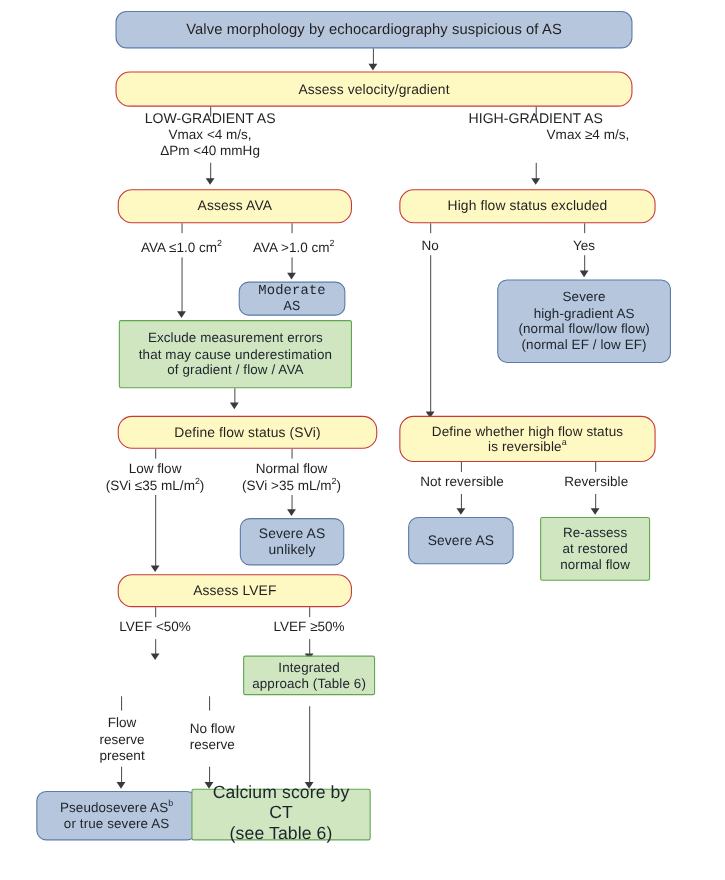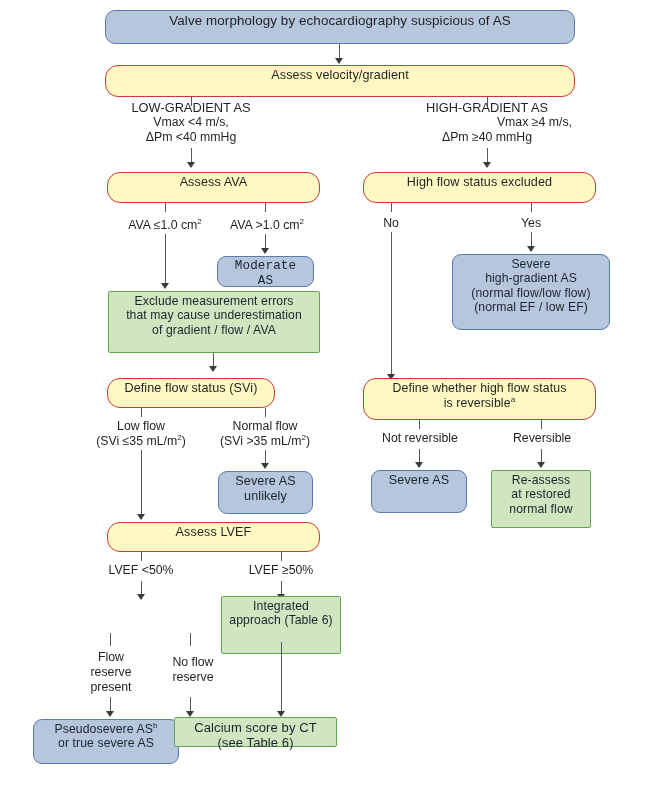--- a/index.html
+++ b/index.html
@@ -14,21 +14,21 @@
     height:800px;
     overflow:hidden;
     background:#ffffff;
   }
 
   
   .node{
     position:absolute;
     box-sizing:border-box;
     display:flex;
-    align-items:flex-start;
+    align-items:center;
     justify-content:center;
     text-align:center;
     line-height:1.18;
     font-size:12.6px;
     letter-spacing:.1px;
     padding:2px 6px;
   }
   .node .txt{display:block;width:100%;}
 
   
@@ -121,21 +121,20 @@
 
   <div class="lbl multi caps" style="left:106px; top:100px; width:170px;">
     <div>LOW-GRADIENT AS</div>
     <div style="font-size:12.3px;">Vmax &lt;4 m/s,</div>
     <div style="font-size:12.3px;">ΔPm &lt;40 mmHg</div>
   </div>
 
   <div class="lbl multi caps" style="left:402px; top:100px; width:170px;">
     <div>HIGH-GRADIENT AS</div>
     <div style="font-size:12.3px;text-align:right;">Vmax ≥4 m/s,</div>
-    <div style="font-size:12.3px;">ΔPm ≥40 mmHg</div>
   </div>
 
   <div class="vline" style="left:191px; top:148px; height:16px;"></div>
   <div class="arrowhead" style="left:187px; top:162px;"></div>
 
   <div class="vline" style="left:487px; top:148px; height:16px;"></div>
   <div class="arrowhead" style="left:483px; top:162px;"></div>
 
   <div class="node red" style="left:107px; top:172px; width:213px; height:31px;">
     <span class="txt">Assess AVA</span>
@@ -190,21 +189,21 @@
     <span class="txt">
       <span>Exclude measurement errors</span><br>
       <span>that may cause underestimation</span><br>
       <span>of gradient / flow / AVA</span>
     </span>
   </div>
 
   <div class="vline" style="left:213px; top:353px; height:14px;"></div>
   <div class="arrowhead" style="left:209px; top:366px;"></div>
 
-  <div class="node red" style="left:107px; top:378px; width:168px; height:30px;">
+  <div class="node red" style="left:107px; top:378px; width:236px; height:30px;">
     <span class="txt">Define flow status (SVi)</span>
   </div>
 
   <div class="node red" style="left:363px; top:378px; width:233px; height:42px; font-size:12.3px;">
     <span class="txt">
       <span>Define whether high flow status</span><br>
       <span>is reversible</span><sup>a</sup>
     </span>
   </div>
 
@@ -268,21 +267,21 @@
   <div class="lbl" style="left:86px; top:563px; width:110px;">LVEF &lt;50%</div>
   <div class="lbl" style="left:226px; top:563px; width:110px;">LVEF ≥50%</div>
 
   <div class="vline" style="left:141px; top:581px; height:14px;"></div>
   <div class="arrowhead" style="left:137px; top:594px;"></div>
 
   <div class="vline" style="left:281px; top:581px; height:14px;"></div>
   <div class="arrowhead" style="left:277px; top:594px;"></div>
 
 
-  <div class="node green" style="left:221px; top:596px; width:120px; height:58px; font-size:12.2px;">
+  <div class="node green" style="left:221px; top:596px; width:120px; height:36px; font-size:12.2px;">
     <span class="txt">
       <span>Integrated</span><br>
       <span>approach (Table 6)</span>
     </span>
   </div>
 
   <div class="vline" style="left:110px; top:633px; height:13px;"></div>
   <div class="vline" style="left:190px; top:633px; height:13px;"></div>
 
   <div class="lbl multi" style="left:70px; top:650px; width:82px;">
@@ -305,21 +304,21 @@
   <div class="vline" style="left:281px; top:642px; height:70px;"></div>
   <div class="arrowhead" style="left:277px; top:711px;"></div>
 
   <div class="node blue" style="left:33px; top:719px; width:146px; height:45px; font-size:12.2px;">
     <span class="txt">
       <span>Pseudosevere AS</span><sup>b</sup><br>
       <span>or true severe AS</span>
     </span>
   </div>
 
-  <div class="node green" style="left:174px; top:717px; width:163px; height:30px; font-size:13px;">
+  <div class="node green" style="left:174px; top:717px; width:163px; height:47px; font-size:16px;">
     <span class="txt">
       <span>Calcium score by CT</span><br>
       <span>(see Table 6)</span>
     </span>
   </div>
 
   <div class="copyright">©ESC 2017</div>
 
 </div>
 

